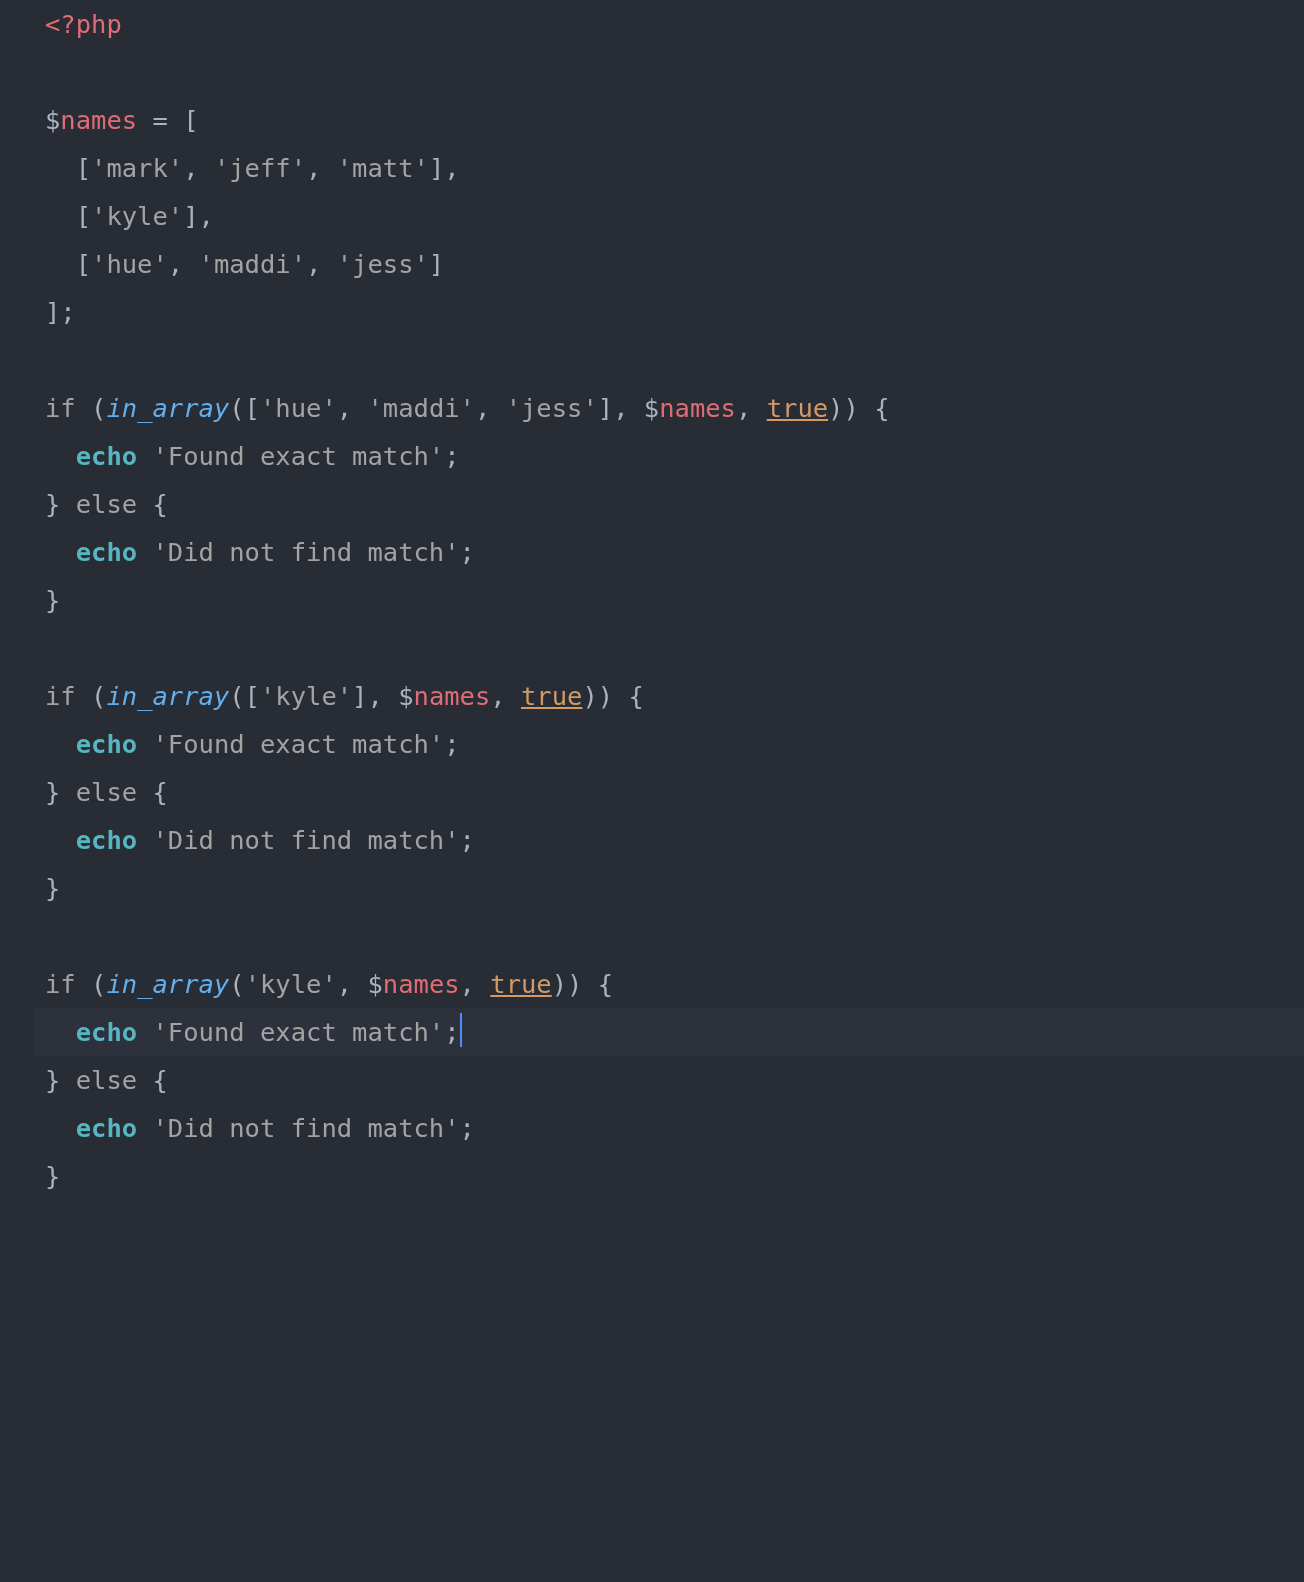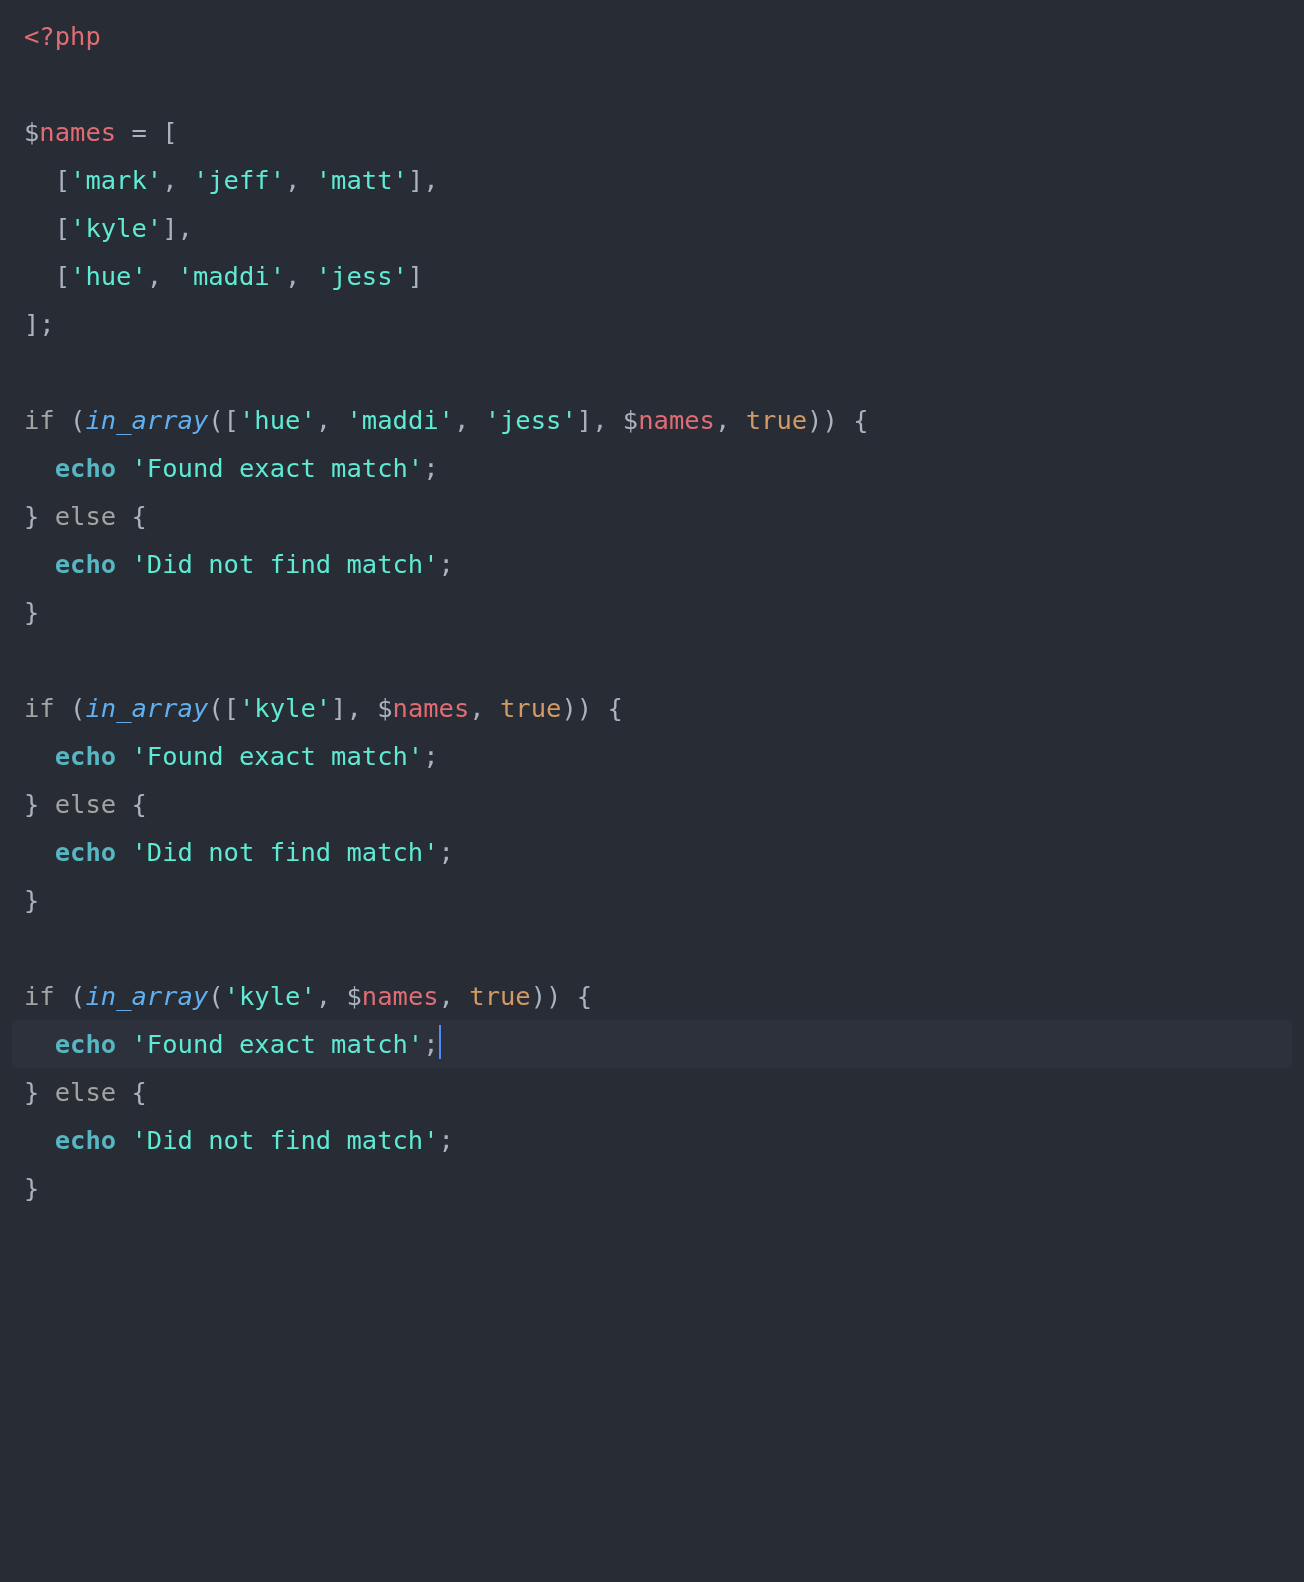--- a/index.html
+++ b/index.html
@@ -9,37 +9,38 @@
     height: 1582px;
     background: #282c34;
     overflow: hidden;
   }
   .editor {
     font-family: "Consolas", "Menlo", "Monaco", monospace;
     font-size: 25.5px;
     line-height: 48px;
     white-space: pre;
     color: #abb2bf;
-    padding: 12px;
+    padding: 0;
+    margin-left: 33px;
   }
   .line {
     display: block;
     height: 48px;
     padding-left: 12px;
     position: relative;
   }
   .line.hl {
     background: #2c313c;
   }
   .c-tag     { color: #e06c75; }  
   .c-punc    { color: #abb2bf; }  
-  .c-str     { color: #5eead4; }  
+  .c-str     { color: #a3a3a3; }  
   .c-kw      { color: #a3a3a3; }  
   .c-fn      { color: #61afef; font-style: italic; }  
-  .c-const   { color: #d19a66; }  
+  .c-const   { color: #d19a66; text-decoration: underline; }  
   .c-echo    { color: #56b6c2; font-weight: bold; }  
   .cursor {
     display: inline-block;
     width: 2px;
     height: 34px;
     background: #528bff;
     vertical-align: -6px;
     margin-left: 0px;
   }
 </style>

